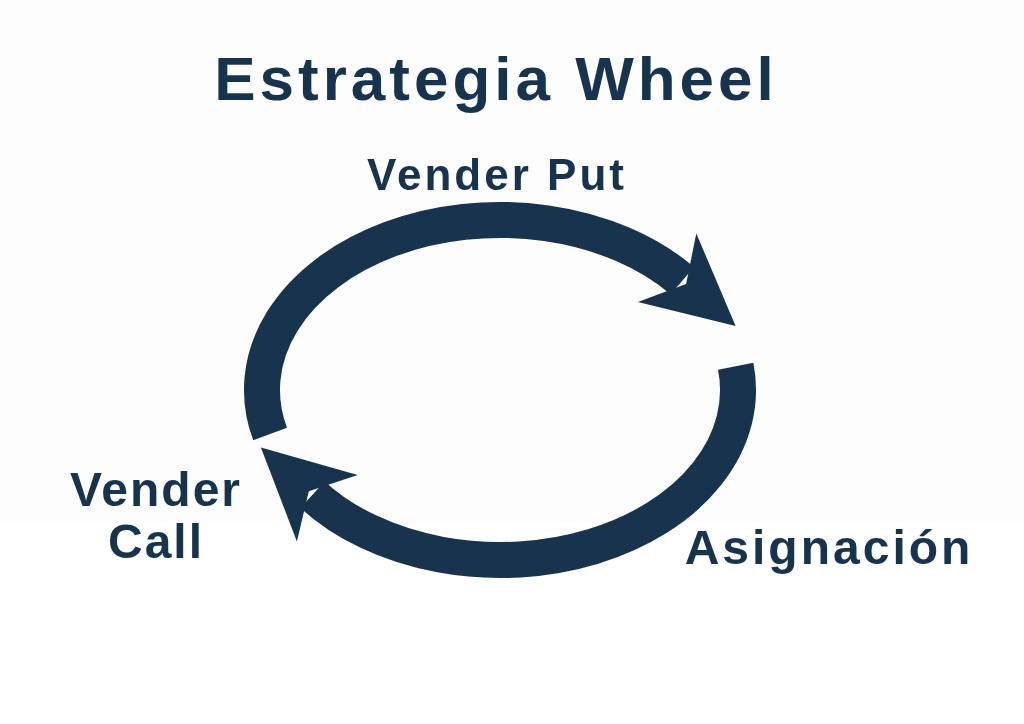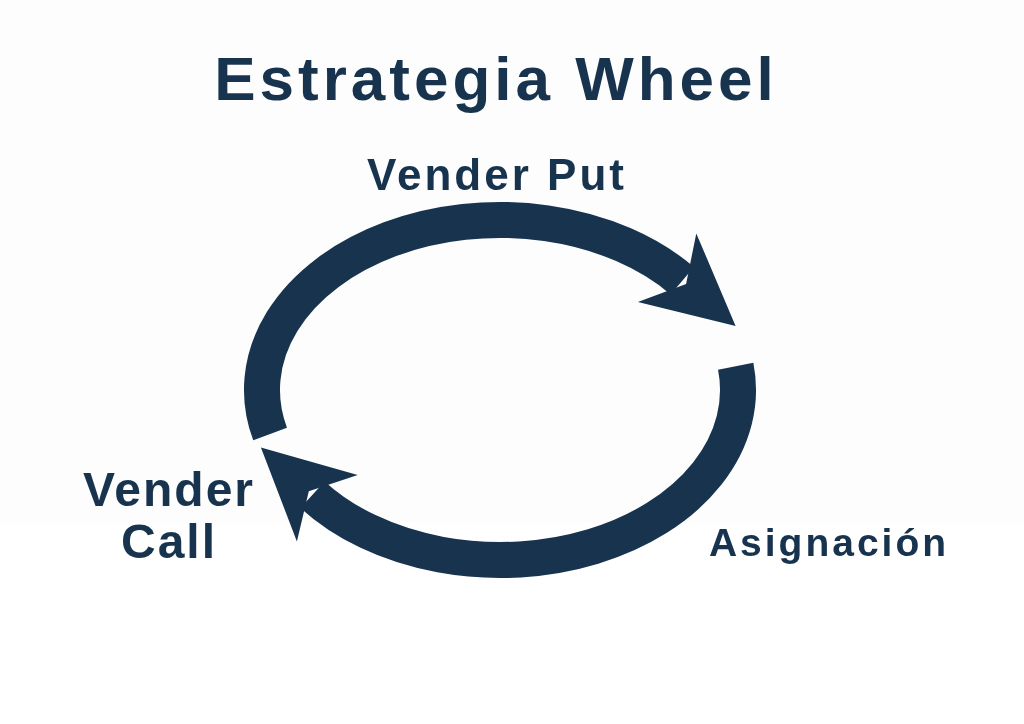--- a/index.html
+++ b/index.html
@@ -41,33 +41,33 @@
   .label-top {
     top: 153px;
     left: 497px;
     transform: translateX(-50%);
     font-size: 44px;
     letter-spacing: 3px;
     line-height: 1;
   }
   .label-left {
     top: 464px;
-    left: 19px;
+    left: 6px;
     width: 300px;
     text-align: center;
     font-size: 48px;
     letter-spacing: 2px;
     line-height: 52px;
     white-space: pre-line;
   }
   .label-right {
     top: 522px;
     left: 829px;
     transform: translateX(-50%);
-    font-size: 39px;
+    font-size: 48px;
     letter-spacing: 3px;
     line-height: 1.1;
   }
   .wheel {
     position: absolute;
     top: 0;
     left: 0;
     width: 1024px;
     height: 724px;
   }

